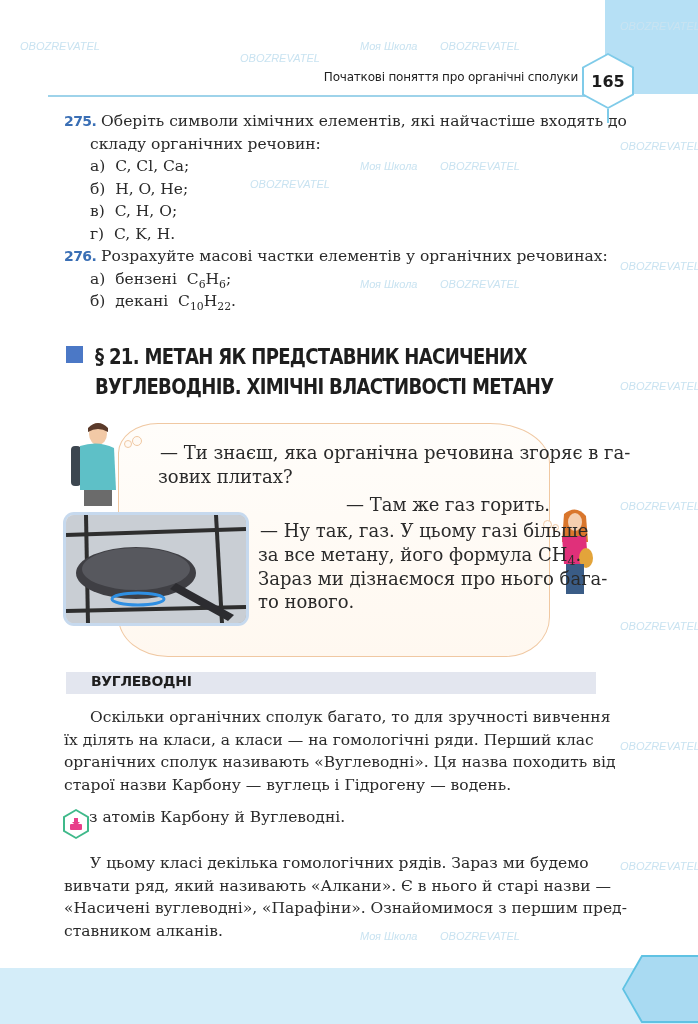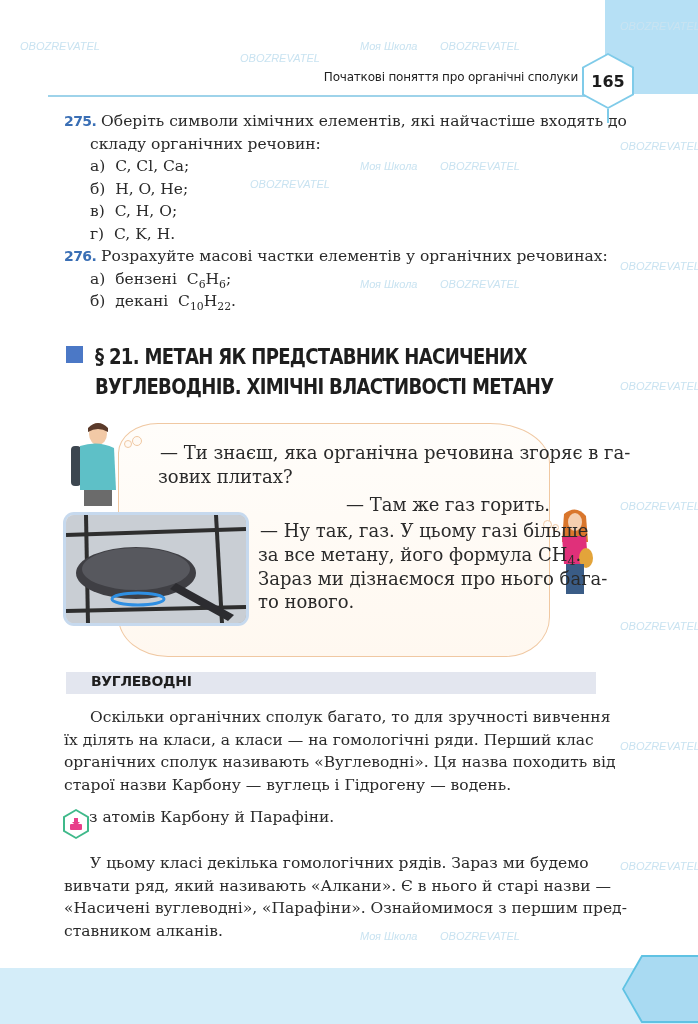--- a/index.html
+++ b/index.html
@@ -263,21 +263,21 @@
 
 <div class="def-icon-wrap">
   <div class="def-icon">
     <svg width="14" height="14" viewBox="0 0 14 14">
       <rect x="1" y="7" width="12" height="6" rx="1" fill="#e83f8a"></rect>
       <path d="M5 1 L9 1 L9 5 L11 5 L7 9 L3 5 L5 5Z" fill="#e83f8a"></path>
     </svg>
   </div>
 </div>
 <div class="para" style="top:806px;left:89px;width:507px">
-  <span class="line">з атомів Карбону й Парафіни.</span>
+  <span class="line">з атомів Карбону й Вуглеводні.</span>
 </div>
 
 <div class="para" style="top:852px">
   <span class="line first">У цьому класі декілька гомологічних рядів. Зараз ми будемо</span>
   <span class="line">вивчати ряд, який називають «Алкани». Є в нього й старі назви —</span>
   <span class="line">«Насичені вуглеводні», «Парафіни». Ознайомимося з першим пред-</span>
   <span class="line">ставником алканів.</span>
 </div>
 
 </body></html>

